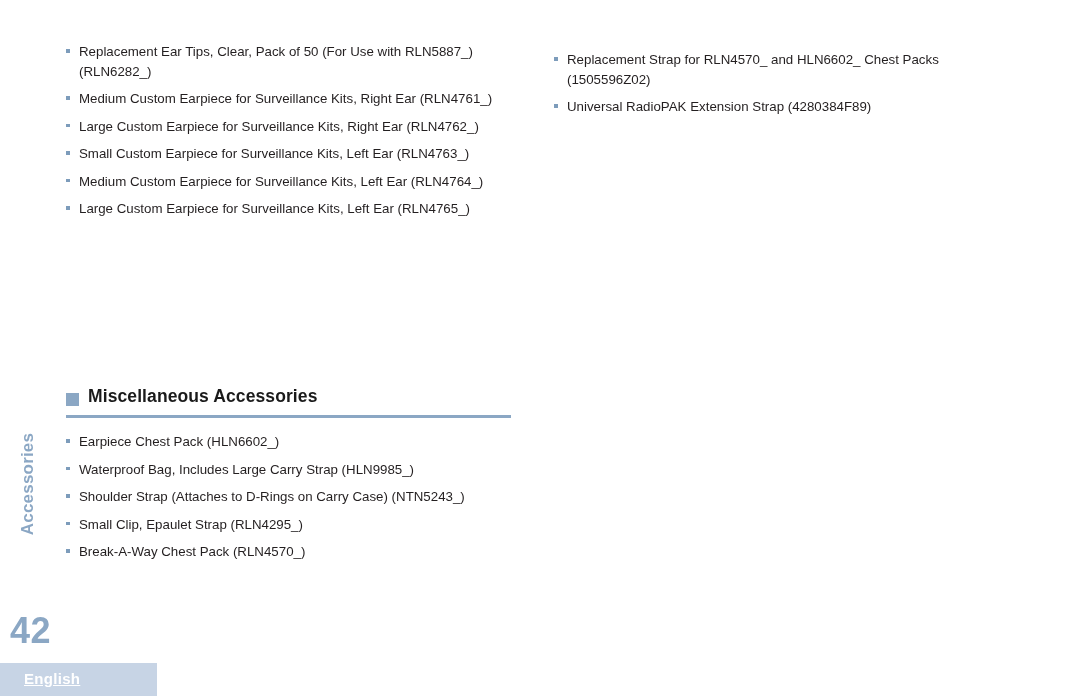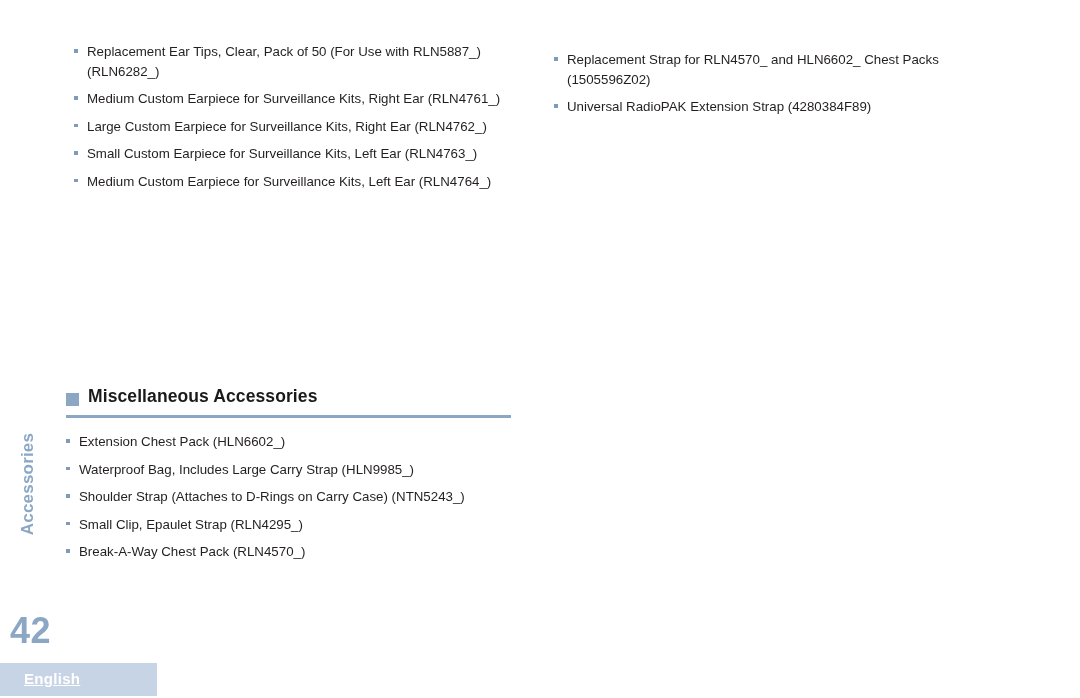--- a/index.html
+++ b/index.html
@@ -43,21 +43,21 @@
     letter-spacing: 0.2px;
     color: #8ba7c4;
     white-space: nowrap;
   }
 
   
   .col {
     position: absolute;
     top: 42px;
   }
-  .col-left  { left: 72px;  width: 448px; }
+  .col-left  { left: 64px;  width: 448px; }
   .col-right { left: 552px; width: 448px; }
 
   ul.bullets {
     list-style: none;
     margin: 0;
     padding: 0;
   }
   ul.bullets li {
     position: relative;
     padding-left: 15px;
@@ -161,40 +161,41 @@
   </div>
 
   <div class="col col-left">
     <ul class="bullets" id="left-list">
         <li><span class="dot"></span><span>Replacement Ear Tips, Clear, Pack of 50 (For Use with RLN5887_) (RLN6282_)</span></li>
         <li><span class="dot"></span></li>
         <li><span class="dot"></span><span>Medium Custom Earpiece for Surveillance Kits, Right Ear (RLN4761_)</span></li>
         <li><span class="dot"></span><span>Large Custom Earpiece for Surveillance Kits, Right Ear (RLN4762_)</span></li>
         <li><span class="dot"></span><span>Small Custom Earpiece for Surveillance Kits, Left Ear (RLN4763_)</span></li>
         <li><span class="dot"></span><span>Medium Custom Earpiece for Surveillance Kits, Left Ear (RLN4764_)</span></li>
+        <li><span class="dot"></span><span>Large Custom Earpiece for Surveillance Kits, Left Ear (RLN4765_)</span></li>
       </ul>
   </div>
 
   <div class="col col-right">
     <ul class="bullets" id="right-list">
         <li><span class="dot"></span></li>
         <li><span class="dot"></span><span>Replacement Strap for RLN4570_ and HLN6602_ Chest Packs (1505596Z02)</span></li>
         <li><span class="dot"></span><span>Universal RadioPAK Extension Strap (4280384F89)</span></li>
       </ul>
   </div>
 
   <div class="section">
     <div class="section-head">
       <span class="section-marker"></span>
       <span class="section-title">Miscellaneous Accessories</span>
     </div>
     <div class="section-rule"></div>
     <div class="section-body">
       <ul class="bullets" id="section-list">
-          <li><span class="dot"></span><span>Extension Chest Pack (HLN6602_)</span></li>
+          <li><span class="dot"></span><span>Earpiece Chest Pack (HLN6602_)</span></li>
           <li><span class="dot"></span><span>Waterproof Bag, Includes Large Carry Strap (HLN9985_)</span></li>
           <li><span class="dot"></span><span>Shoulder Strap (Attaches to D-Rings on Carry Case) (NTN5243_)</span></li>
           <li><span class="dot"></span><span>Small Clip, Epaulet Strap (RLN4295_)</span></li>
           <li><span class="dot"></span><span>Break-A-Way Chest Pack (RLN4570_)</span></li>
         </ul>
     </div>
   </div>
 
   <div class="page-number">42</div>
 

